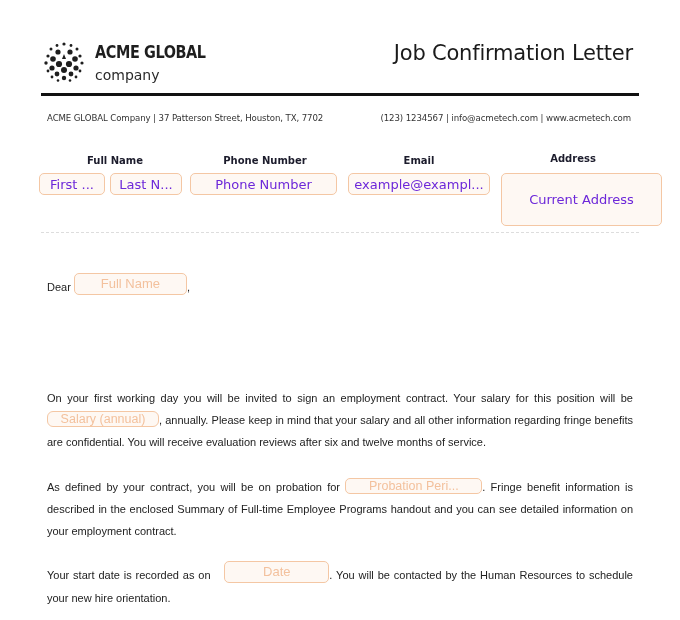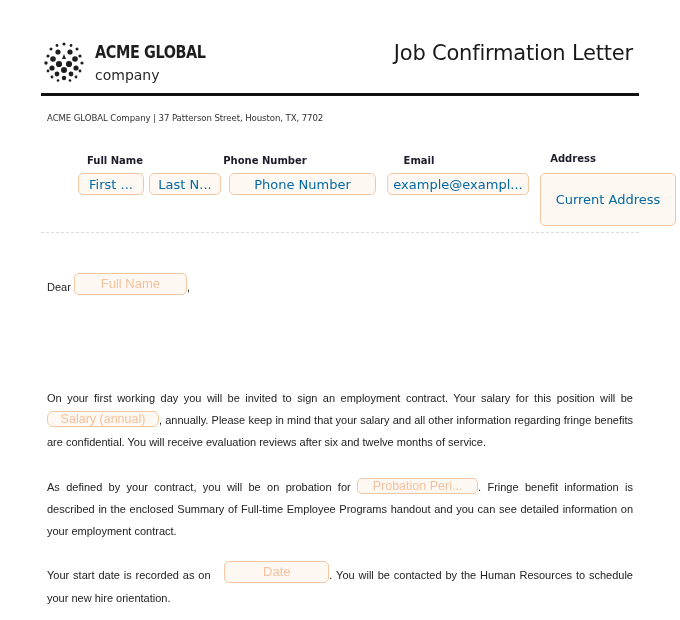--- a/index.html
+++ b/index.html
@@ -17,22 +17,22 @@
 
   .rule-thick { position: absolute; left: 41px; top: 93px; width: 598px; height: 3px; background: #111; }
 
   .contact-left { position: absolute; left: 47px; top: 113px; font-family: "DejaVu Sans", sans-serif; font-size: 8.6px; color: #333; letter-spacing: -0.1px; }
   .contact-right { position: absolute; right: 49px; top: 113px; font-family: "DejaVu Sans", sans-serif; font-size: 8.6px; color: #333; letter-spacing: -0.1px; }
 
   
   .field-label { position: absolute; font-family: "DejaVu Sans", sans-serif; font-weight: bold; font-size: 10px; color: #1c1c2c; text-align: center; }
   .input {
     position: absolute; border: 1px solid #f4c7a4; border-radius: 5px; background: #fef8f3;
-    color: #0369a1; font-family: "DejaVu Sans", sans-serif; font-size: 13px;
-    display: flex; align-items: center; justify-content: center; white-space: nowrap; overflow: hidden; margin-left: 39px;
+    color: #6d28d9; font-family: "DejaVu Sans", sans-serif; font-size: 13px;
+    display: flex; align-items: center; justify-content: center; white-space: nowrap; overflow: hidden;
   }
   .input.tall { align-items: center; }
 
   .rule-dashed { position: absolute; left: 41px; top: 232px; width: 598px; border-top: 1px dashed #dddddd; }
 
   
   .para { position: absolute; left: 47px; width: 586px; font-family: "Liberation Sans", sans-serif; font-size: 11px; line-height: 22px; color: #222; text-align: justify; margin-top: 23px; }
   .inline-input {
     display: inline-block; vertical-align: middle; border: 1px solid #f4c7a4; border-radius: 5px; background: #fef8f3;
     color: #f3c19d; font-family: "Liberation Sans", sans-serif; font-size: 12.5px; text-align: center; line-height: 14px; height: 16px;
@@ -81,48 +81,49 @@
   <div class="brand">
     <span class="brand-name">ACME GLOBAL</span>
     <span class="brand-sub">company</span>
   </div>
 
   <div class="doc-title">Job Confirmation Letter</div>
 
   <div class="rule-thick"></div>
 
   <div class="contact-left">ACME GLOBAL Company | 37 Patterson Street, Houston, TX, 7702</div>
+  <div class="contact-right">(123) 1234567 | info@acmetech.com | www.acmetech.com</div>
 
   <div class="field-label" style="left:40px; top:155px; width:150px;">Full Name</div>
   <div class="field-label" style="left:190px; top:155px; width:150px;">Phone Number</div>
   <div class="field-label" style="left:348px; top:155px; width:142px;">Email</div>
   <div class="field-label" style="left:501px; top:153px; width:144px;">Address</div>
 
   <div class="input" style="left:39px; top:173px; width:66px; height:22px;">First ...</div>
   <div class="input" style="left:110px; top:173px; width:72px; height:22px;">Last N...</div>
   <div class="input" style="left:190px; top:173px; width:147px; height:22px;">Phone Number</div>
   <div class="input" style="left:348px; top:173px; width:142px; height:22px;">example@exampl...</div>
-  <div class="input tall" style="left:501px; top:173px; width:136px; height:53px;">Current Address</div>
+  <div class="input tall" style="left:501px; top:173px; width:161px; height:53px;">Current Address</div>
 
   <div class="rule-dashed"></div>
 
   <div class="para" style="top:253px;">
     <span>Dear</span>
     <span class="inline-input big" style="width:113px;">Full Name</span><span>,</span>
   </div>
 
 
   <div class="para" style="top:364px;">
     <span>On your first working day you will be invited to sign an employment contract. Your salary for this position will be</span>
     <span class="inline-input" style="width:112px;border-radius:6px;">Salary (annual)</span><span>, annually. Please keep in mind that your salary and all other information regarding fringe benefits are confidential. You will receive evaluation reviews after six and twelve months of service.</span>
   </div>
 
   <div class="para" style="top:453px;">
     <span>As defined by your contract, you will be on probation for</span>
-    <span class="inline-input" style="width:121px;">Probation Peri...</span><span>. Fringe benefit information is described in the enclosed Summary of Full-time Employee Programs handout and you can see detailed information on your employment contract.</span>
+    <span class="inline-input" style="width:137px;">Probation Peri...</span><span>. Fringe benefit information is described in the enclosed Summary of Full-time Employee Programs handout and you can see detailed information on your employment contract.</span>
   </div>
 
   <div class="para" style="top:541px;">
     <span>Your start date is recorded as on</span>
     <span style="display:inline-block; width:6px;"></span>
     <span class="inline-input big" style="width:105px;">Date</span><span>. You will be contacted by the Human Resources to schedule your new hire orientation.</span>
   </div>
 
   <div class="para" style="top:609px;">Do not hesitate to contact us with any questions about your employment here. In the meantime, we look forward to</div>
 

